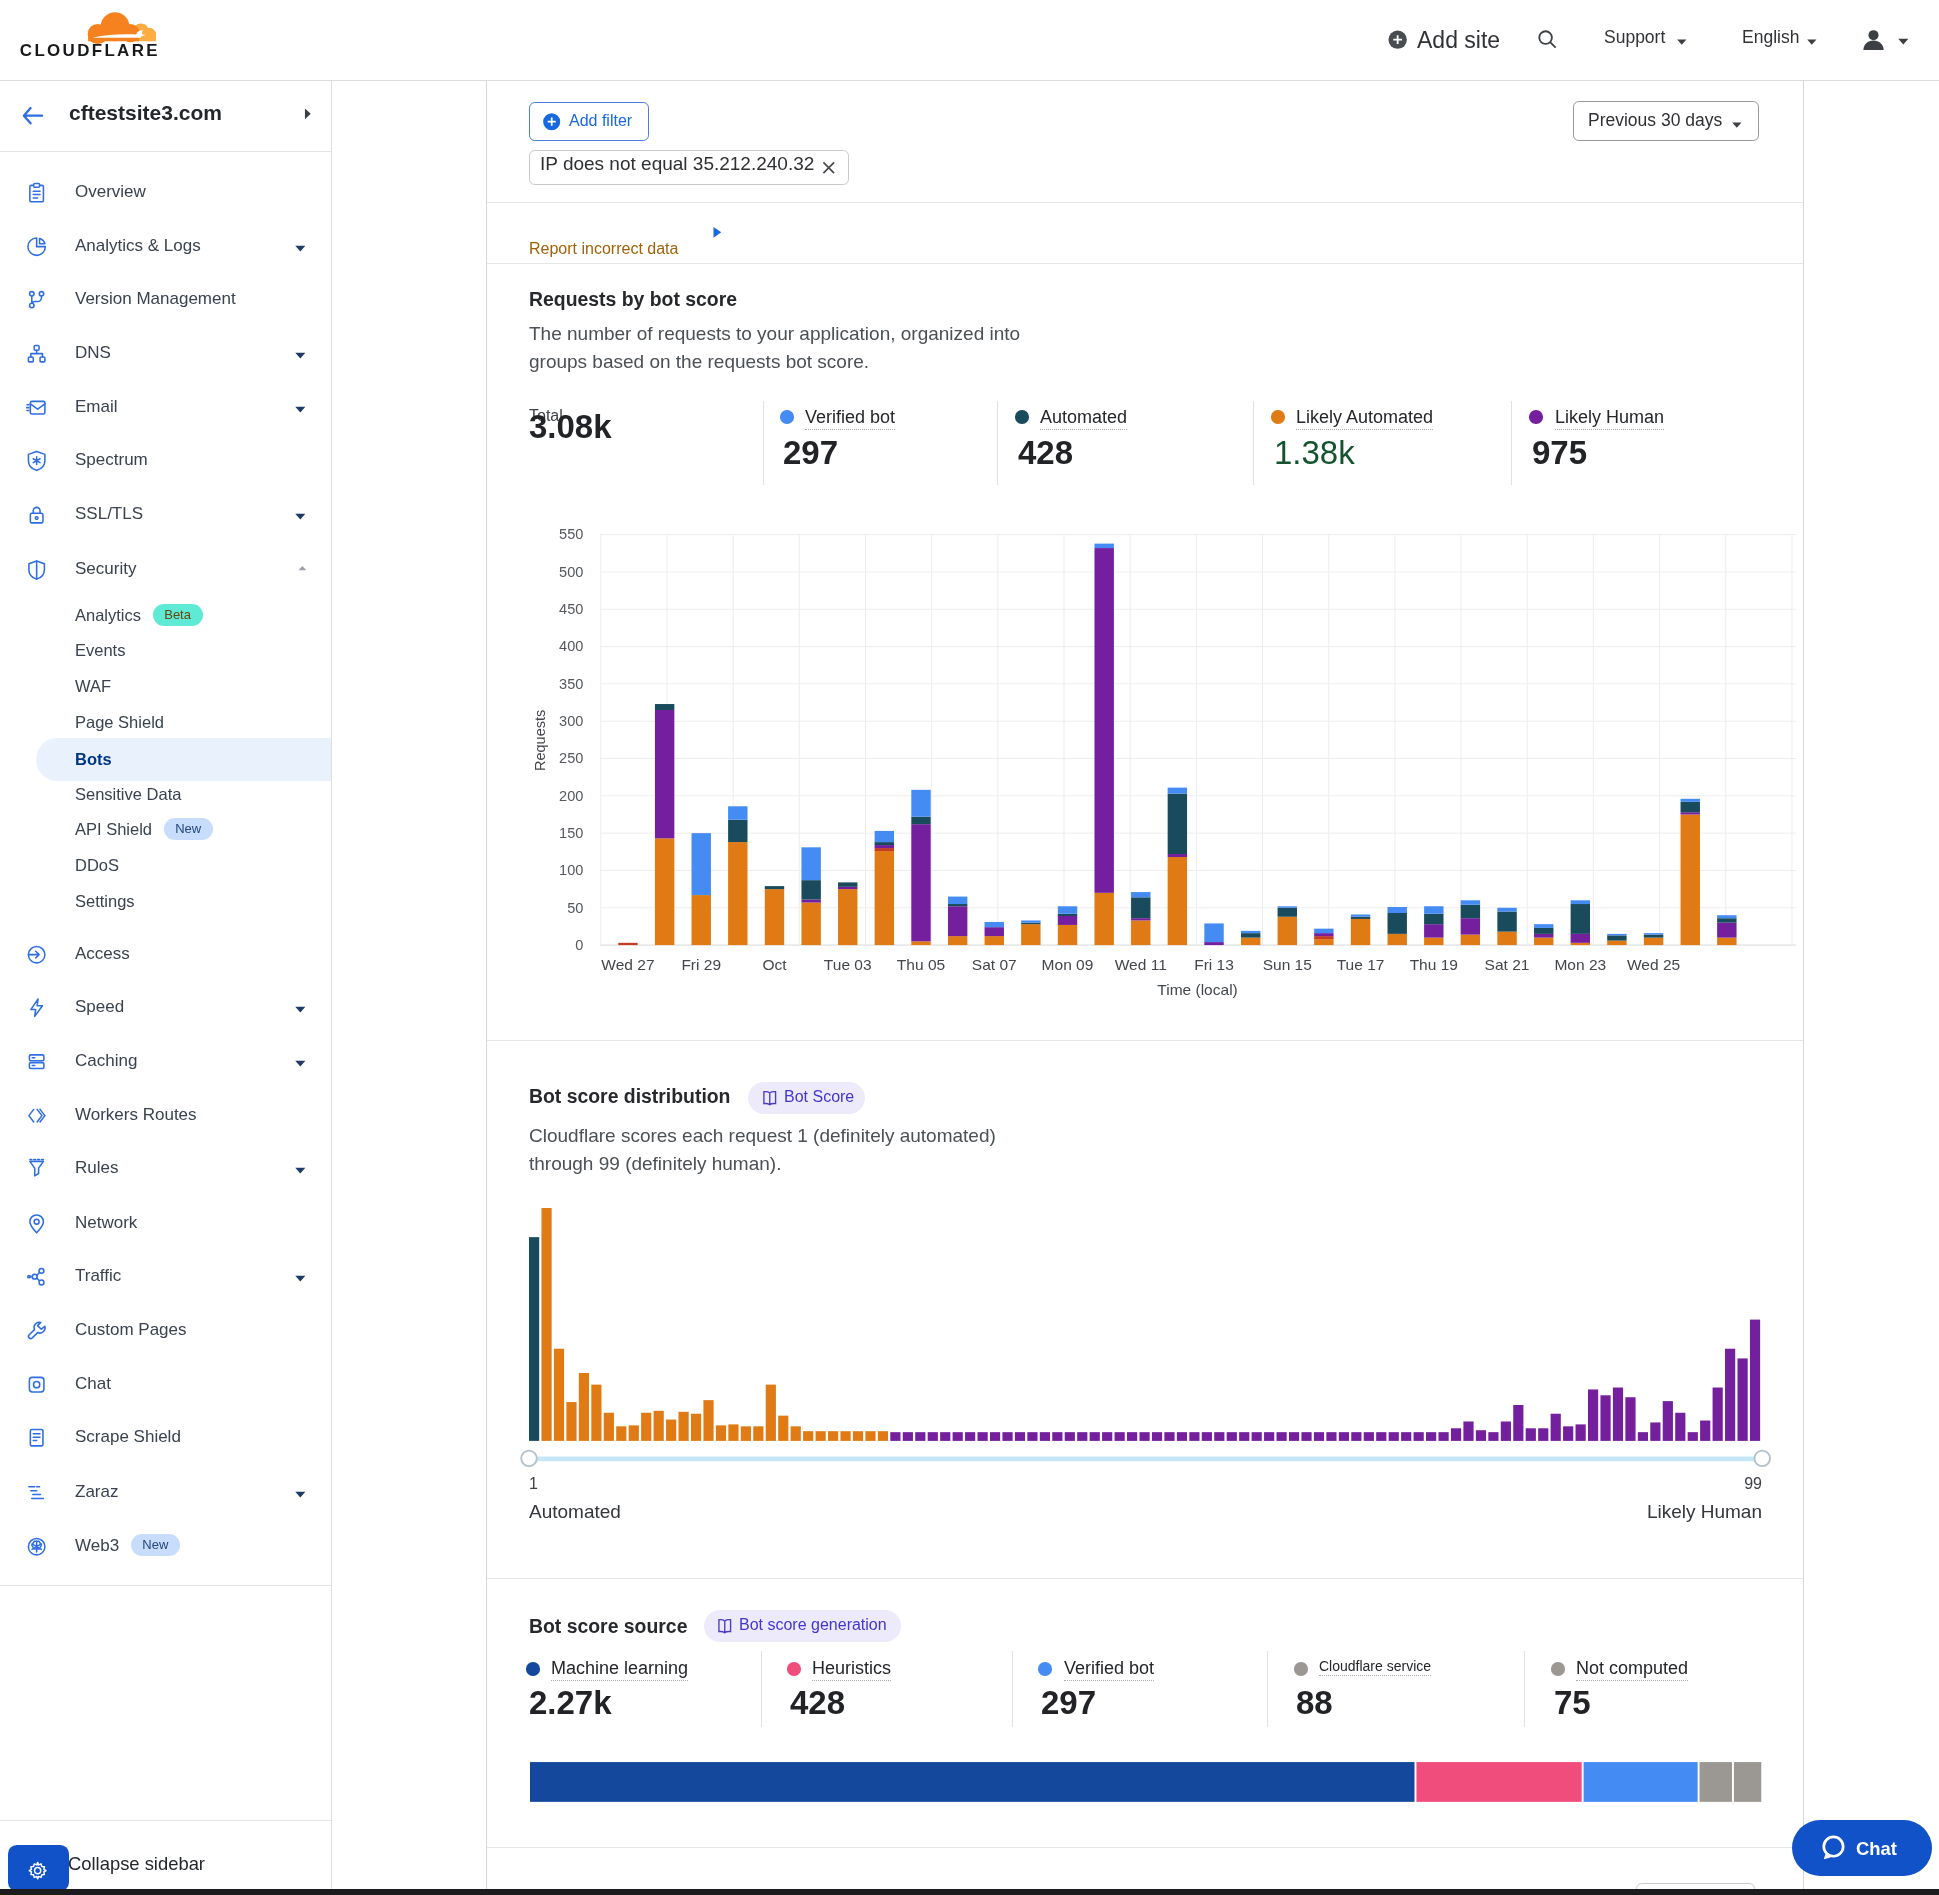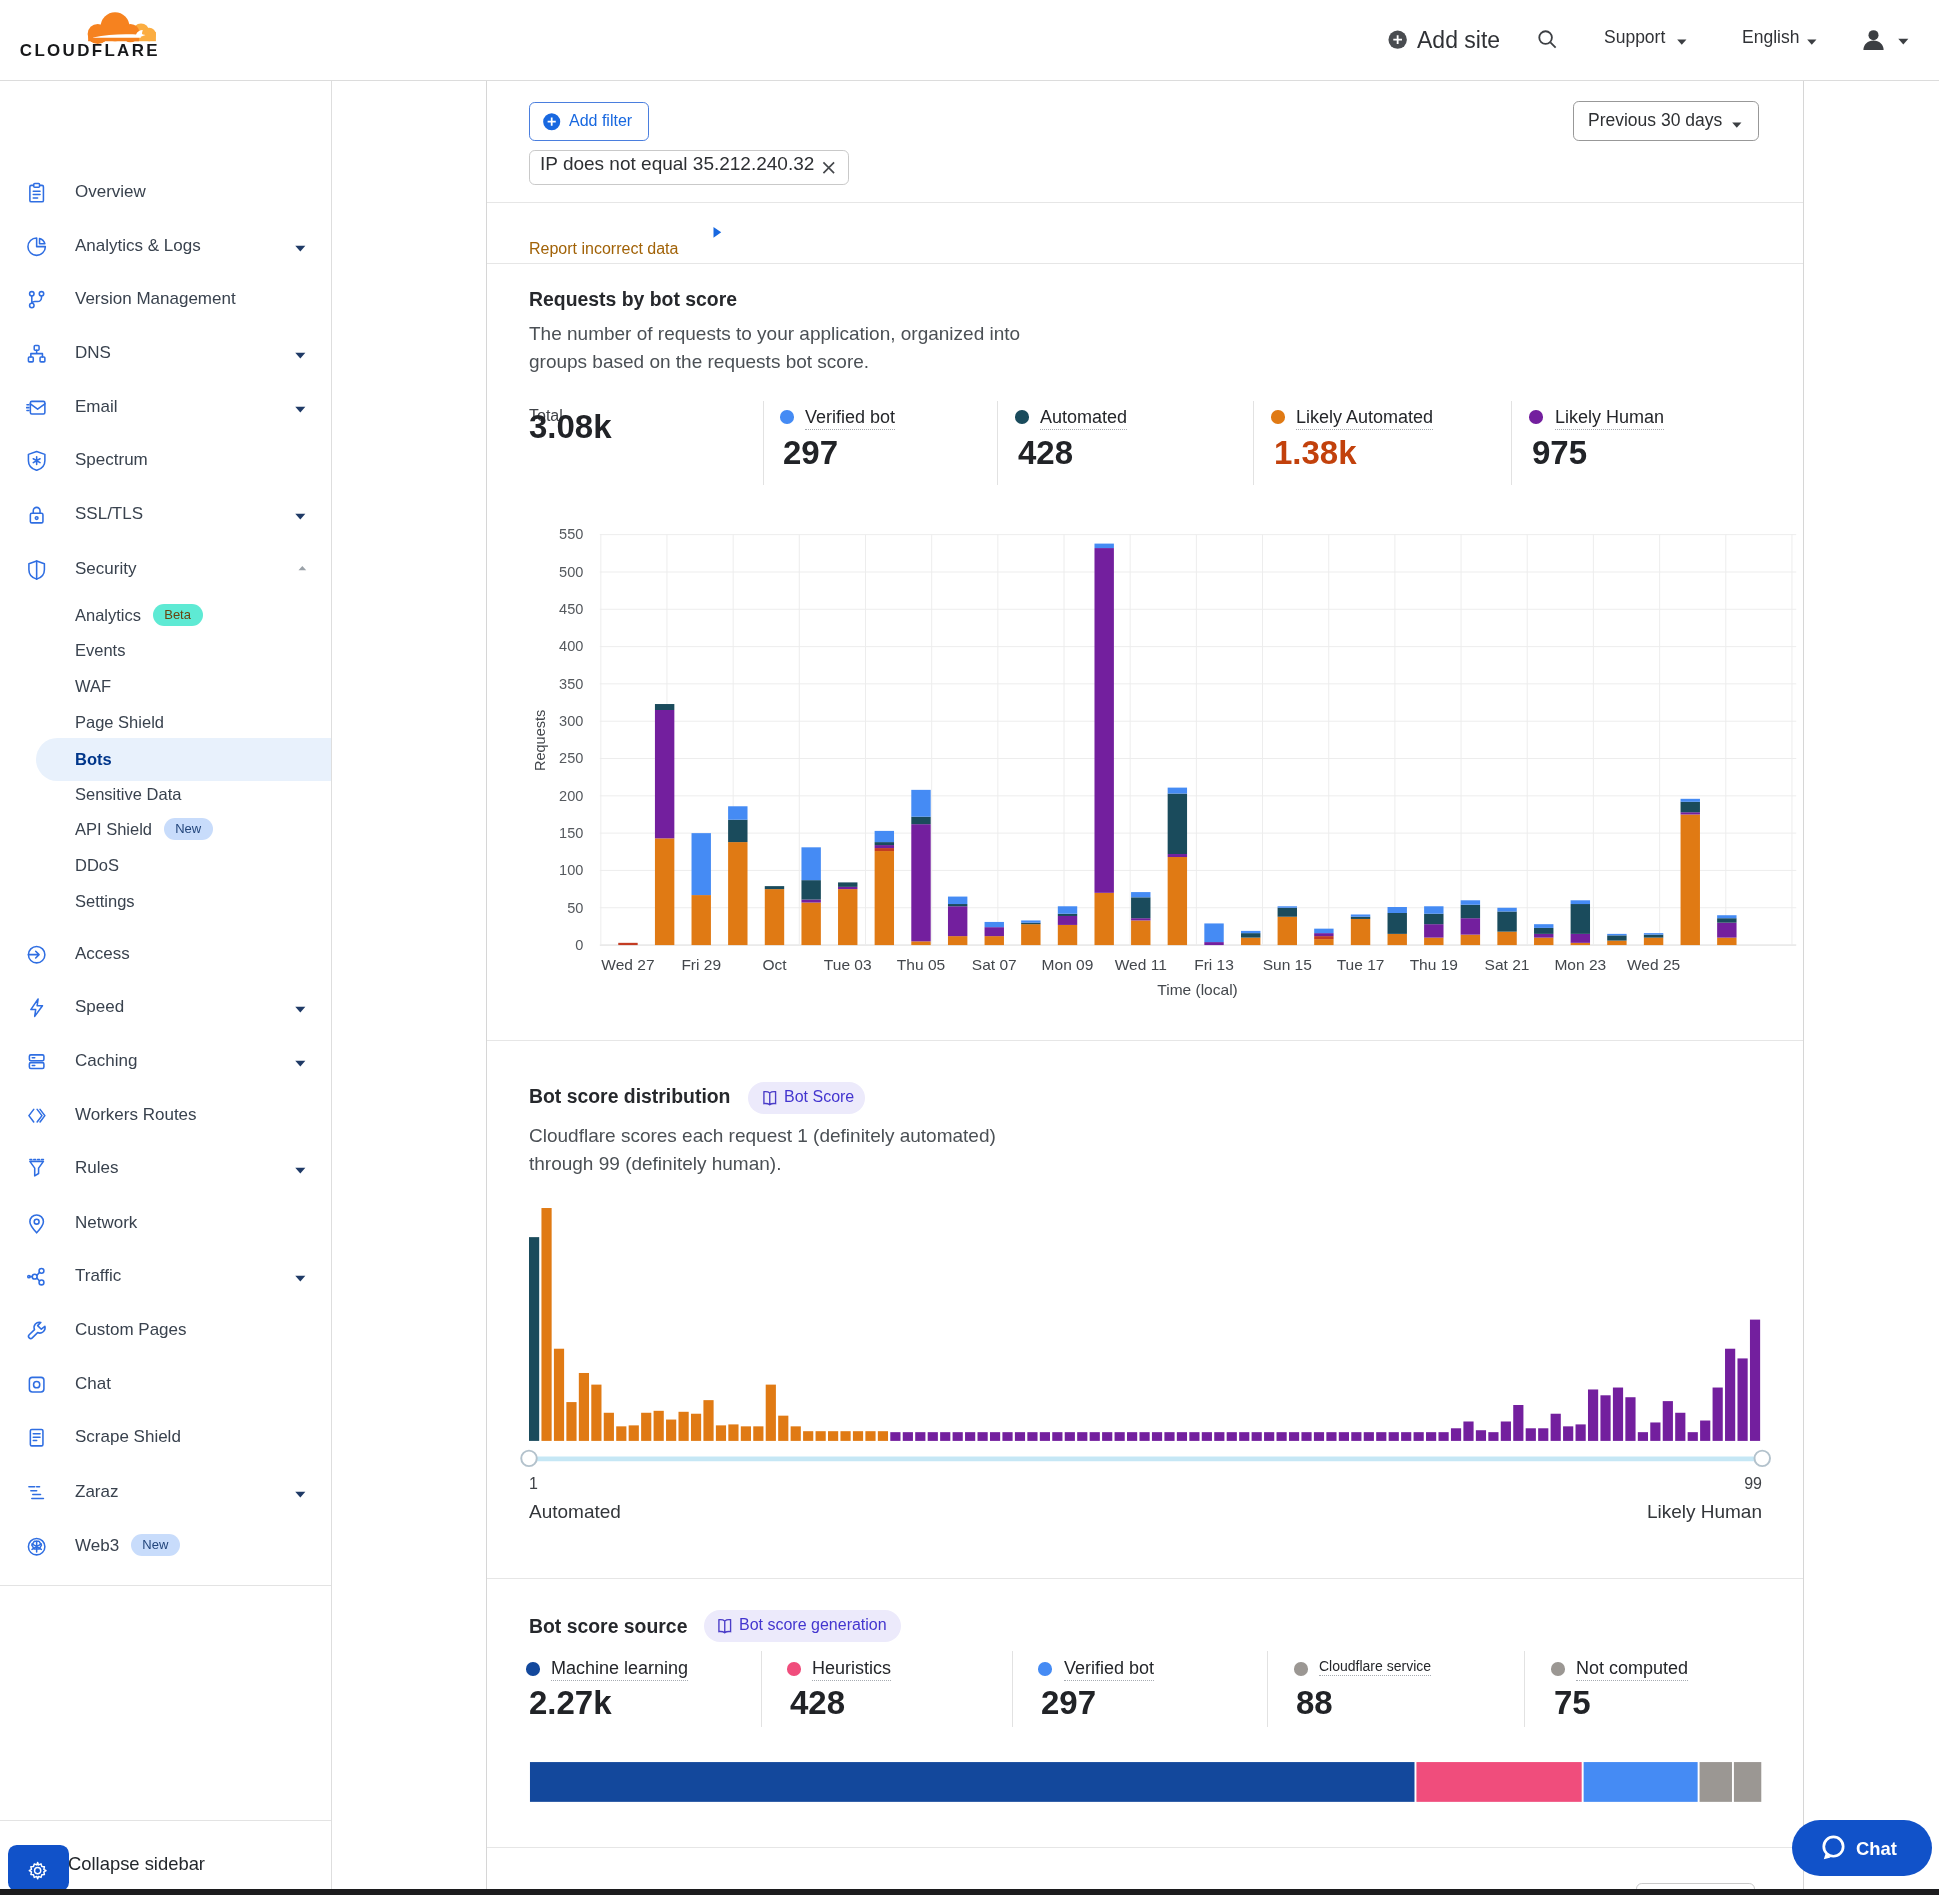--- a/index.html
+++ b/index.html
@@ -39,21 +39,21 @@
 <div style="position:absolute;left:529px;top:407px;font-size:16px;color:#3f4247">Total</div>
 <div style="position:absolute;left:529px;top:408px;font-size:33px;font-weight:bold;color:#212327">3.08k</div>
 <span style="position:absolute;left:780px;top:410px;width:13.6px;height:13.6px;border-radius:50%;background:#458bf4"></span>
 <div style="position:absolute;left:805px;top:407px;font-size:18px;color:#24262a;border-bottom:1.9px dotted #a6abb1;padding-bottom:1px">Verified bot</div>
 <div style="position:absolute;left:783px;top:434px;font-size:33px;font-weight:bold;color:#212327">297</div>
 <span style="position:absolute;left:1015px;top:410px;width:13.6px;height:13.6px;border-radius:50%;background:#1a4b5c"></span>
 <div style="position:absolute;left:1040px;top:407px;font-size:18px;color:#24262a;border-bottom:1.9px dotted #a6abb1;padding-bottom:1px">Automated</div>
 <div style="position:absolute;left:1018px;top:434px;font-size:33px;font-weight:bold;color:#212327">428</div>
 <span style="position:absolute;left:1271px;top:410px;width:13.6px;height:13.6px;border-radius:50%;background:#e07a14"></span>
 <div style="position:absolute;left:1296px;top:407px;font-size:18px;color:#24262a;border-bottom:1.9px dotted #a6abb1;padding-bottom:1px">Likely Automated</div>
-<div style="position:absolute;left:1274px;top:434px;font-size:33px;font-weight:bold;color:#c2410c">1.38k</div>
+<div style="position:absolute;left:1274px;top:434px;font-size:33px;font-weight:normal;color:#14532d">1.38k</div>
 <span style="position:absolute;left:1529px;top:410px;width:13.6px;height:13.6px;border-radius:50%;background:#731f9e"></span>
 <div style="position:absolute;left:1555px;top:407px;font-size:18px;color:#24262a;border-bottom:1.9px dotted #a6abb1;padding-bottom:1px">Likely Human</div>
 <div style="position:absolute;left:1532px;top:434px;font-size:33px;font-weight:bold;color:#212327">975</div>
 <div style="position:absolute;left:763px;top:401px;height:84px;border-left:1px solid #e2e2e2"></div>
 <div style="position:absolute;left:997px;top:401px;height:84px;border-left:1px solid #e2e2e2"></div>
 <div style="position:absolute;left:1253px;top:401px;height:84px;border-left:1px solid #e2e2e2"></div>
 <div style="position:absolute;left:1511px;top:401px;height:84px;border-left:1px solid #e2e2e2"></div>
 <div class="hdiv" style="top:1040px"></div>
 <div style="position:absolute;left:529px;top:1085px;font-size:19.4px;font-weight:bold;color:#26282c">Bot score distribution</div>
 <div style="position:absolute;left:748px;top:1082px;width:117px;height:32px;background:#eceafb;border-radius:16.5px"></div>
@@ -398,20 +398,29 @@
       </svg></span>
 <svg style="position:absolute;left:1860px;top:26px" width="27" height="27" viewBox="0 0 28 28">
       <circle cx="14" cy="9.5" r="5.2" fill="#3c3f43"></circle>
       <path d="M3.5 25 c0 -6 4.7 -10 10.5 -10 s10.5 4 10.5 10 Z" fill="#3c3f43"></path>
     </svg>
 <span style="position:absolute;left:1897px;top:34px"><svg width="12.6" height="12.6" viewBox="0 0 10 10">
         <path d="M1 3 L5 7.5 L9 3 Z" fill="#3c3f43"></path>
       </svg></span>
 </div>
 <div class="sidebar">
+<div style="position:absolute;left:0;top:0;width:331px;height:71px;border-bottom:1px solid #e3e3e3">
+<svg style="position:absolute;left:21.3px;top:25px" width="23" height="19.4" viewBox="0 0 24 20">
+        <path d="M10 2 L3 10 L10 18 M3.5 10 H22" fill="none" stroke="#2f6ee2" stroke-width="2.4" stroke-linecap="round" stroke-linejoin="round"></path>
+      </svg>
+<div style="position:absolute;left:69px;top:20.4px;font-size:21px;font-weight:bold;color:#23272c">cftestsite3.com</div>
+<svg style="position:absolute;left:303px;top:26px" width="9.7" height="13.6" viewBox="0 0 10 14">
+        <path d="M2 1.5 L8 7 L2 12.5 Z" fill="#3a3f46"></path>
+      </svg>
+</div>
 <div class="srow" style="top:90px">
       <span class="sic"><svg width="21.3" height="21.3" viewBox="0 0 22 22">
           <rect x="4" y="3.5" width="14" height="17" rx="1.5" fill="none" stroke="#2f6ee2" stroke-width="1.6" stroke-linecap="round" stroke-linejoin="round"></rect>
           <rect x="8" y="1.5" width="6" height="4" rx="1" fill="#fff" stroke="#2f6ee2" stroke-width="1.6"></rect>
           <line x1="7.5" y1="9.5" x2="14.5" y2="9.5" fill="none" stroke="#2f6ee2" stroke-width="1.6" stroke-linecap="round" stroke-linejoin="round"></line>
           <line x1="7.5" y1="13" x2="14.5" y2="13" fill="none" stroke="#2f6ee2" stroke-width="1.6" stroke-linecap="round" stroke-linejoin="round"></line>
           <line x1="7.5" y1="16.5" x2="12" y2="16.5" fill="none" stroke="#2f6ee2" stroke-width="1.6" stroke-linecap="round" stroke-linejoin="round"></line>
         </svg></span>
       <span class="slab">Overview</span>
     </div>

